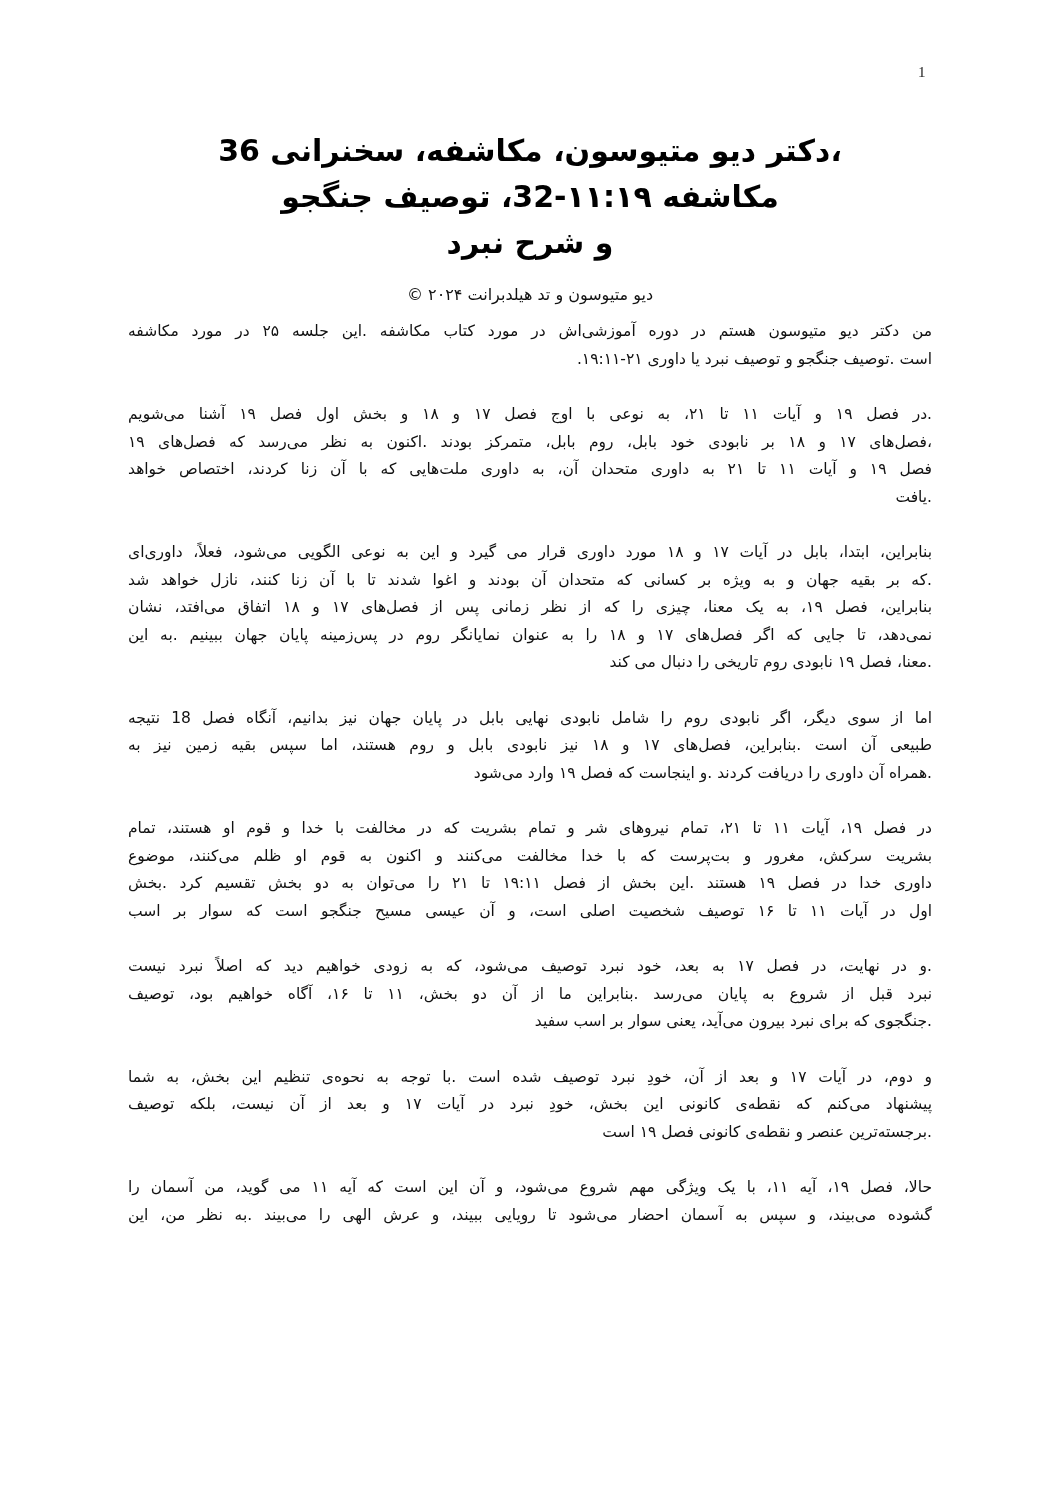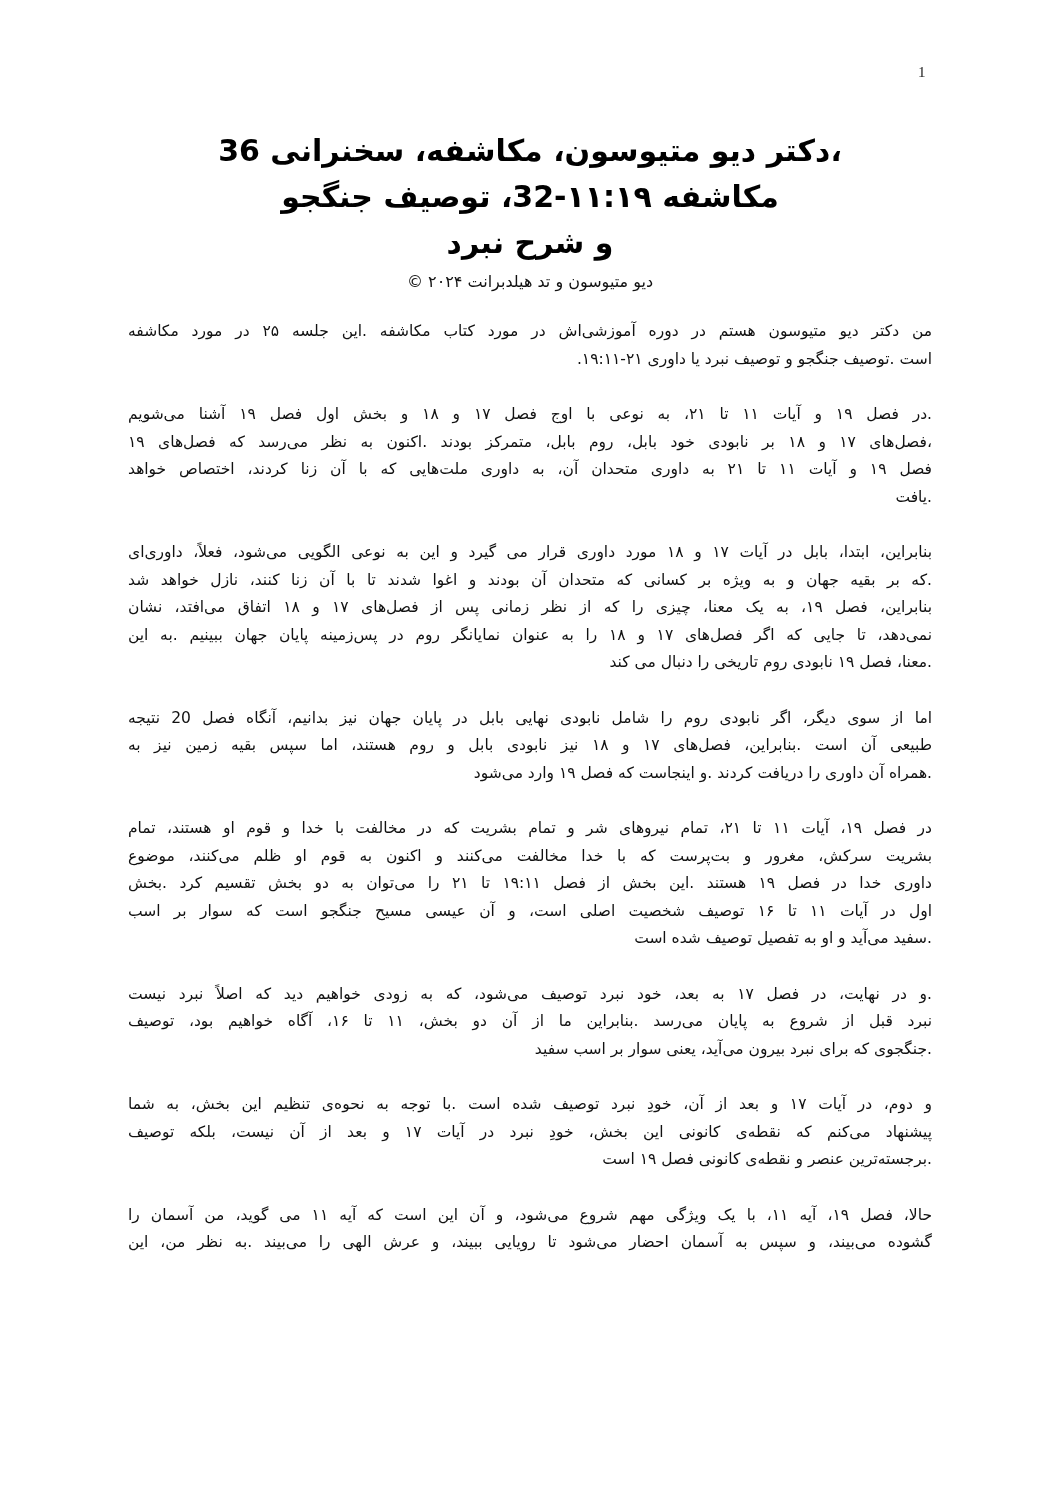--- a/index.html
+++ b/index.html
@@ -35,21 +35,21 @@
       font-family: "DejaVu Sans", sans-serif;
       font-weight: bold;
       font-size: 30px;
       line-height: 46px;
       color: #000;
     }
     .subtitle {
       font-family: "DejaVu Sans", sans-serif;
       font-size: 16px;
       line-height: 26px;
-      margin-top: 3px;
+      margin-top: 16px;
       color: #111;
     }
     .body-text {
       position: absolute;
       top: 318px;
       left: 128px;
       width: 804px;
       direction: rtl;
       text-align: right;
     }
@@ -98,31 +98,30 @@
 
   <p class="para">
     <span class="line">بنابراین، ابتدا، بابل در آیات ۱۷ و ۱۸ مورد داوری قرار می گیرد و این به نوعی الگویی می‌شود، فعلاً، داوری‌ای</span>
     <span class="line">.که بر بقیه جهان و به ویژه بر کسانی که متحدان آن بودند و اغوا شدند تا با آن زنا کنند، نازل خواهد شد</span>
     <span class="line">بنابراین، فصل ۱۹، به یک معنا، چیزی را که از نظر زمانی پس از فصل‌های ۱۷ و ۱۸ اتفاق می‌افتد، نشان</span>
     <span class="line">نمی‌دهد، تا جایی که اگر فصل‌های ۱۷ و ۱۸ را به عنوان نمایانگر روم در پس‌زمینه پایان جهان ببینیم .به این</span>
     <span class="line last">.معنا، فصل ۱۹ نابودی روم تاریخی را دنبال می کند</span>
   </p>
 
   <p class="para">
-    <span class="line">اما از سوی دیگر، اگر نابودی روم را شامل نابودی نهایی بابل در پایان جهان نیز بدانیم، آنگاه فصل 20 نتیجه</span>
+    <span class="line">اما از سوی دیگر، اگر نابودی روم را شامل نابودی نهایی بابل در پایان جهان نیز بدانیم، آنگاه فصل 18 نتیجه</span>
     <span class="line">طبیعی آن است .بنابراین، فصل‌های ۱۷ و ۱۸ نیز نابودی بابل و روم هستند، اما سپس بقیه زمین نیز به</span>
     <span class="line last">.همراه آن داوری را دریافت کردند .و اینجاست که فصل ۱۹ وارد می‌شود</span>
   </p>
 
   <p class="para">
     <span class="line">در فصل ۱۹، آیات ۱۱ تا ۲۱، تمام نیروهای شر و تمام بشریت که در مخالفت با خدا و قوم او هستند، تمام</span>
     <span class="line">بشریت سرکش، مغرور و بت‌پرست که با خدا مخالفت می‌کنند و اکنون به قوم او ظلم می‌کنند، موضوع</span>
     <span class="line">داوری خدا در فصل ۱۹ هستند .این بخش از فصل ۱۹:۱۱ تا ۲۱ را می‌توان به دو بخش تقسیم کرد .بخش</span>
     <span class="line">اول در آیات ۱۱ تا ۱۶ توصیف شخصیت اصلی است، و آن عیسی مسیح جنگجو است که سوار بر اسب</span>
-    <span class="line last">.سفید می‌آید و او به تفصیل توصیف شده است</span>
   </p>
 
   <p class="para">
     <span class="line">.و در نهایت، در فصل ۱۷ به بعد، خود نبرد توصیف می‌شود، که به زودی خواهیم دید که اصلاً نبرد نیست</span>
     <span class="line">نبرد قبل از شروع به پایان می‌رسد .بنابراین ما از آن دو بخش، ۱۱ تا ۱۶، آگاه خواهیم بود، توصیف</span>
     <span class="line last">.جنگجوی که برای نبرد بیرون می‌آید، یعنی سوار بر اسب سفید</span>
   </p>
 
   <p class="para">
     <span class="line">و دوم، در آیات ۱۷ و بعد از آن، خودِ نبرد توصیف شده است .با توجه به نحوه‌ی تنظیم این بخش، به شما</span>

